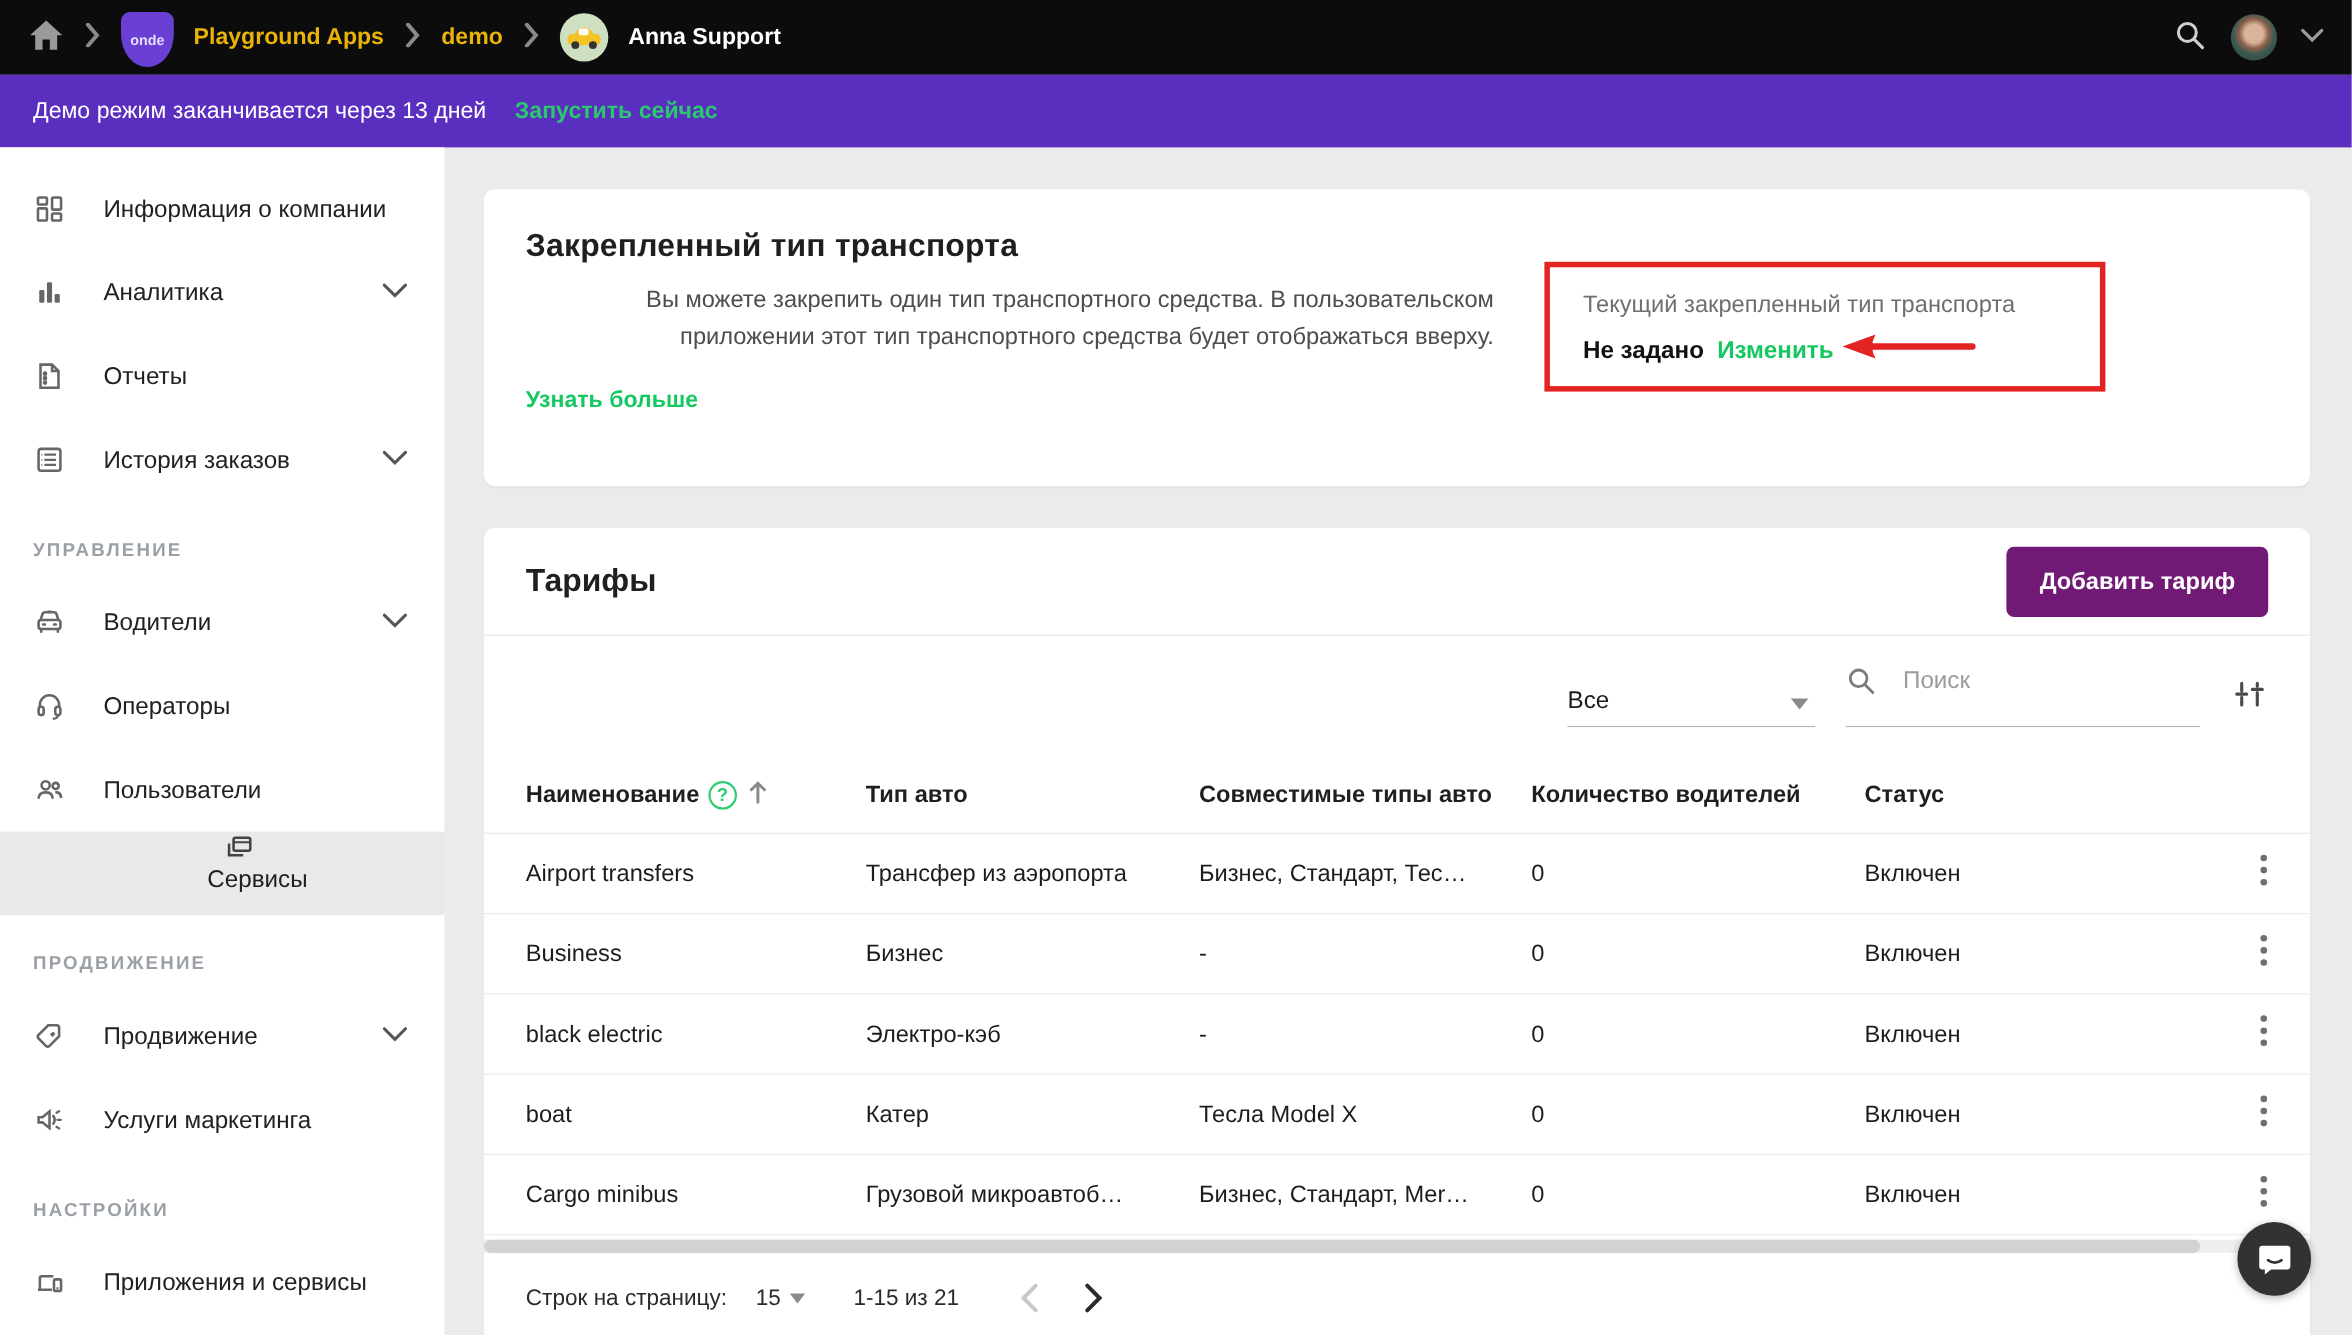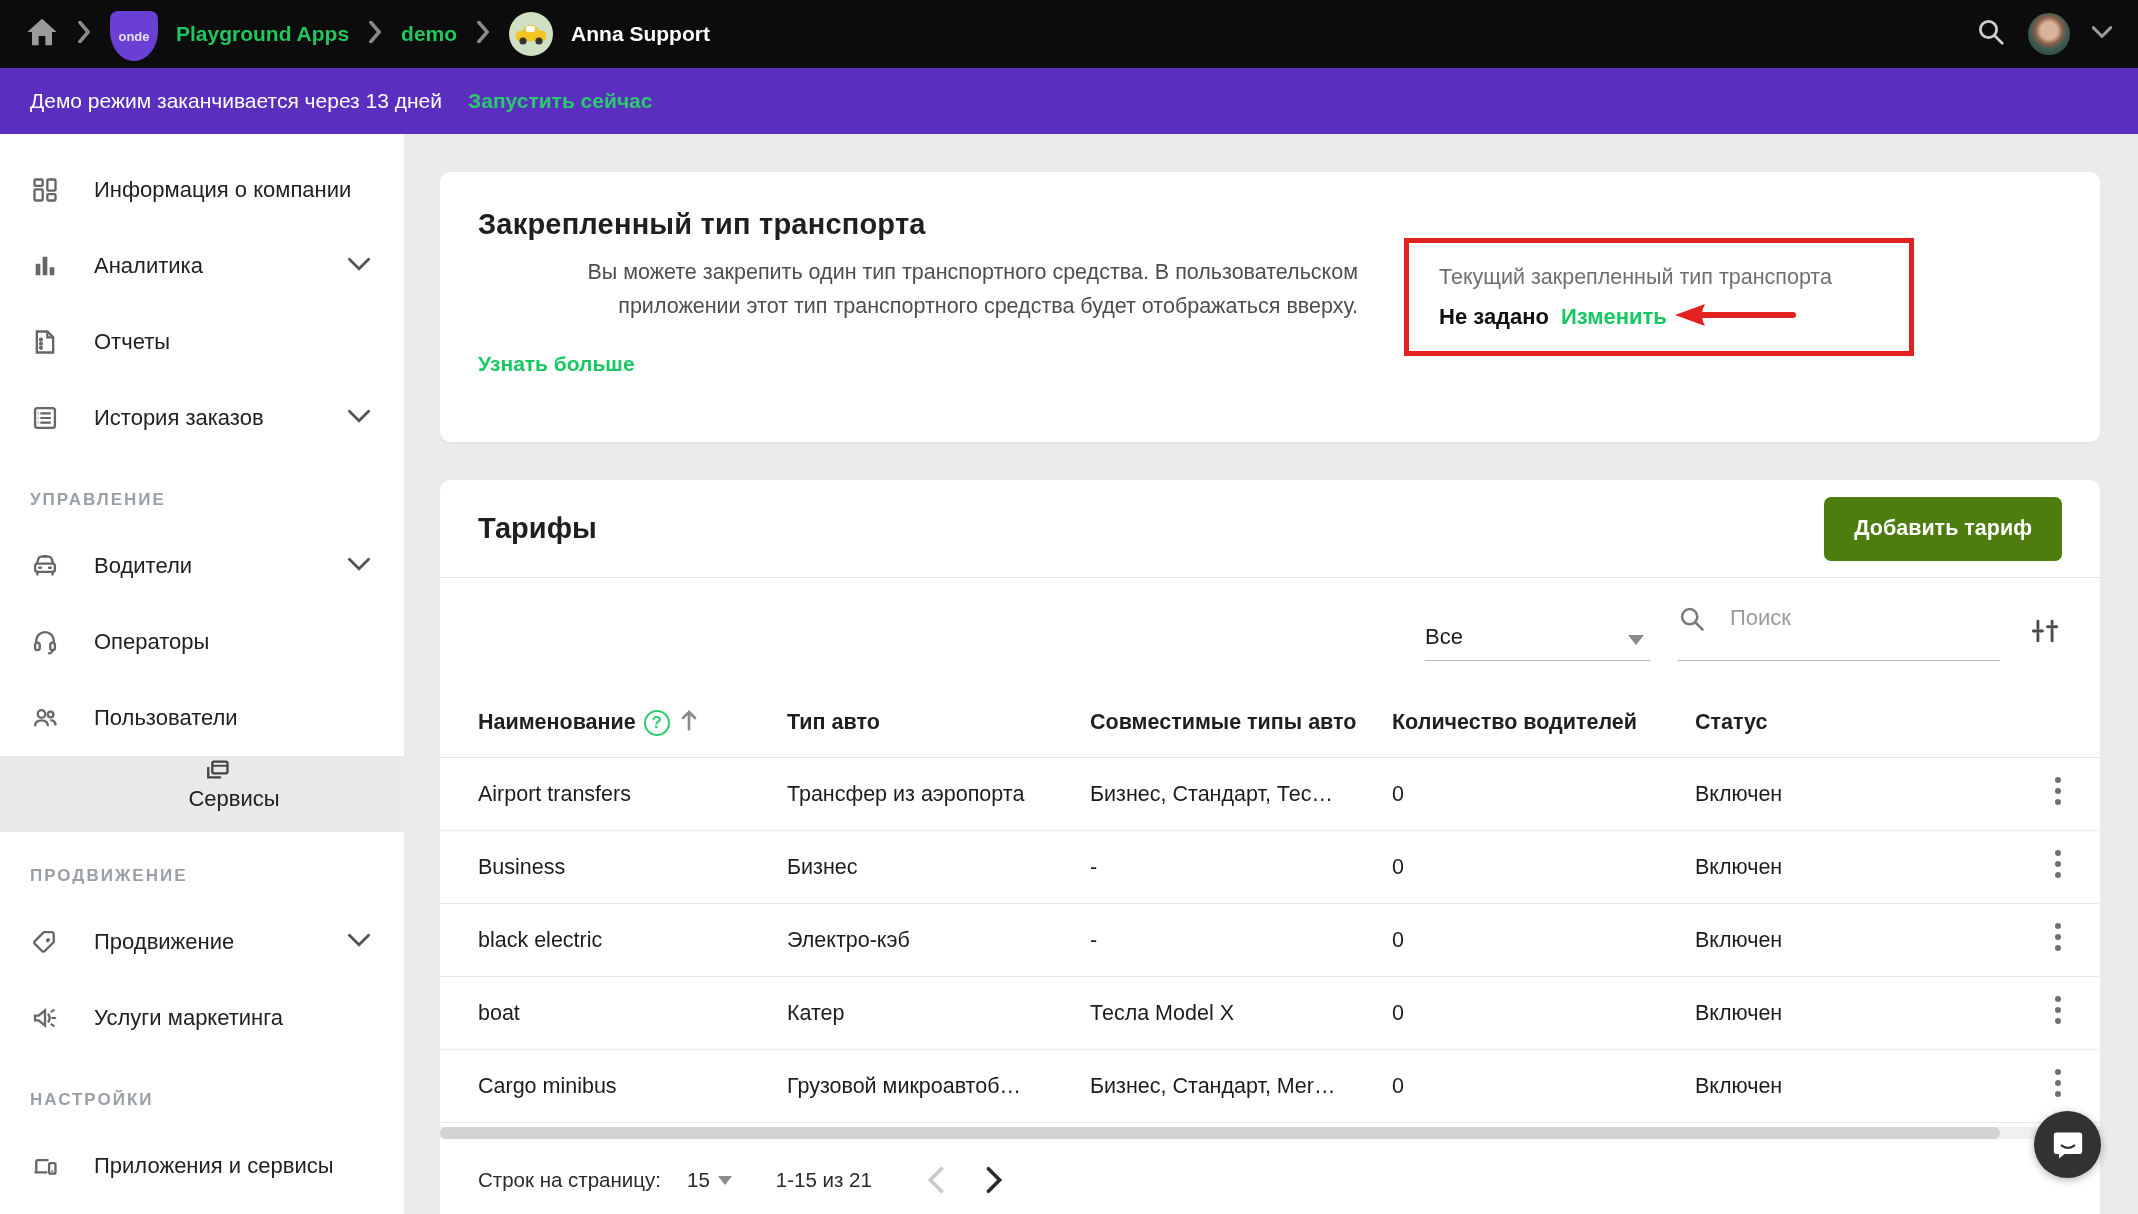--- a/index.html
+++ b/index.html
@@ -3,21 +3,21 @@
 <meta charset="utf-8">
 <style>
   * { margin:0; padding:0; box-sizing:border-box; }
   html,body { width:2138px; height:1214px; overflow:hidden; }
   body { font-family:"Liberation Sans","DejaVu Sans",sans-serif; background:#ebebeb; color:#1f1f1f; }
   .page { position:relative; width:2138px; height:1214px; }
 
   
   .topbar { height:68px; background:#0c0c0c; display:flex; align-items:center; padding:0 26px; gap:18px; }
   .topbar svg { flex:none; }
-  .crumb { color:#22c55e; font-weight:bold; font-size:21px; white-space:nowrap; }
+  .crumb { color:#eab308; font-weight:bold; font-size:21px; white-space:nowrap; }
   .crumb.user { color:#ffffff; }
   .onde-logo { width:48px; height:50px; background:#6a40d4; border-radius:8px 8px 24px 24px / 8px 8px 30px 30px;
                display:flex; align-items:center; justify-content:center; color:#e7ddff; font-size:13px; font-weight:bold; margin-top:4px;}
   .taxi-avatar { width:44px; height:44px; border-radius:50%; background:#cfe0c2; display:flex; align-items:center; justify-content:center; overflow:hidden; }
   .topbar-right { margin-left:auto; display:flex; align-items:center; gap:22px; }
   .user-avatar { width:42px; height:42px; border-radius:50%;
       background:radial-gradient(circle at 50% 42%, #d9b49a 0 26%, #8a5f49 42%, #3c5a52 58%, #27423c 100%); }
 
   
   .banner { height:66px; background:#5a2fc0; display:flex; align-items:center; padding:0 30px; gap:26px; }
@@ -48,21 +48,21 @@
   .red-box-label { color:#6f6f6f; font-size:21.5px; }
   .red-box-line { margin-top:10px; display:flex; align-items:center; }
   .red-box-value { font-weight:bold; font-size:22px; color:#111; }
   .red-box-action { color:#16c862; font-size:22px; font-weight:bold; margin-left:12px; cursor:pointer; }
   .red-arrow { margin-left:4px; }
 
   
   .tariffs { border-radius:10px 10px 0 0; position:relative; }
   .tariffs-head { height:98px; display:flex; align-items:center; padding:0 38px; border-bottom:1px solid #e6e6e6; }
   .tariffs-title { font-size:29px; font-weight:bold; }
-  .add-btn { margin-left:auto; background:#4d7c0f; color:#fff; border:none; border-radius:7px;
+  .add-btn { margin-left:auto; background:#701a75; color:#fff; border:none; border-radius:7px;
              font-family:inherit; font-size:21.5px; font-weight:bold; padding:0 30px; height:64px; cursor:pointer; }
   .filter-row { height:110px; display:flex; align-items:center; justify-content:flex-end; padding-right:38px; gap:28px; }
   .select { width:225px; border-bottom:1px solid #b5b5b5; height:56px; display:flex; align-items:flex-end; padding-bottom:10px; cursor:pointer; }
   .select-value { font-size:22px; color:#1c1c1c; }
   .select-caret { margin-left:auto; margin-right:6px; width:0; height:0; border-left:8px solid transparent; border-right:8px solid transparent; border-top:10px solid #8b8b8b; margin-bottom:5px; }
   .search { width:322px; border-bottom:1px solid #b5b5b5; height:56px; display:flex; align-items:flex-start; gap:24px; padding-bottom:6px; }
   .search input { border:none; outline:none; font-family:inherit; font-size:22px; color:#333; width:240px; background:transparent; }
   .search input::placeholder { color:#9b9b9b; }
 
   .t-grid { display:grid; grid-template-columns:309px 303px 302px 303px 327px 40px; align-items:center; padding:0 38px; }

